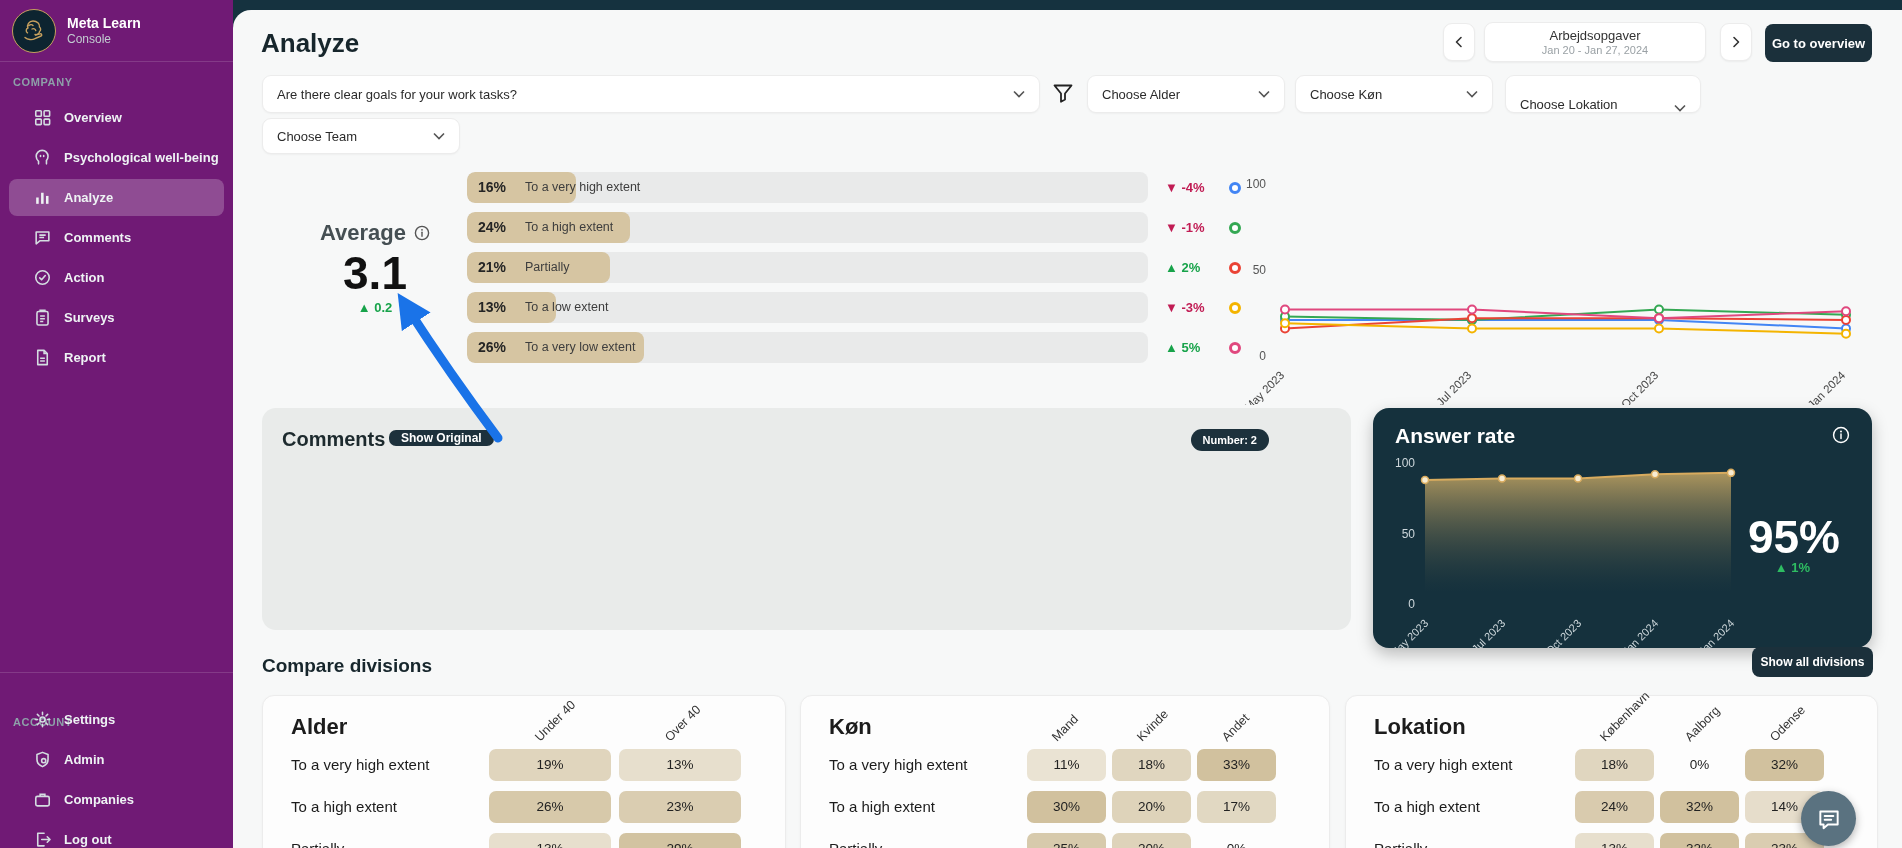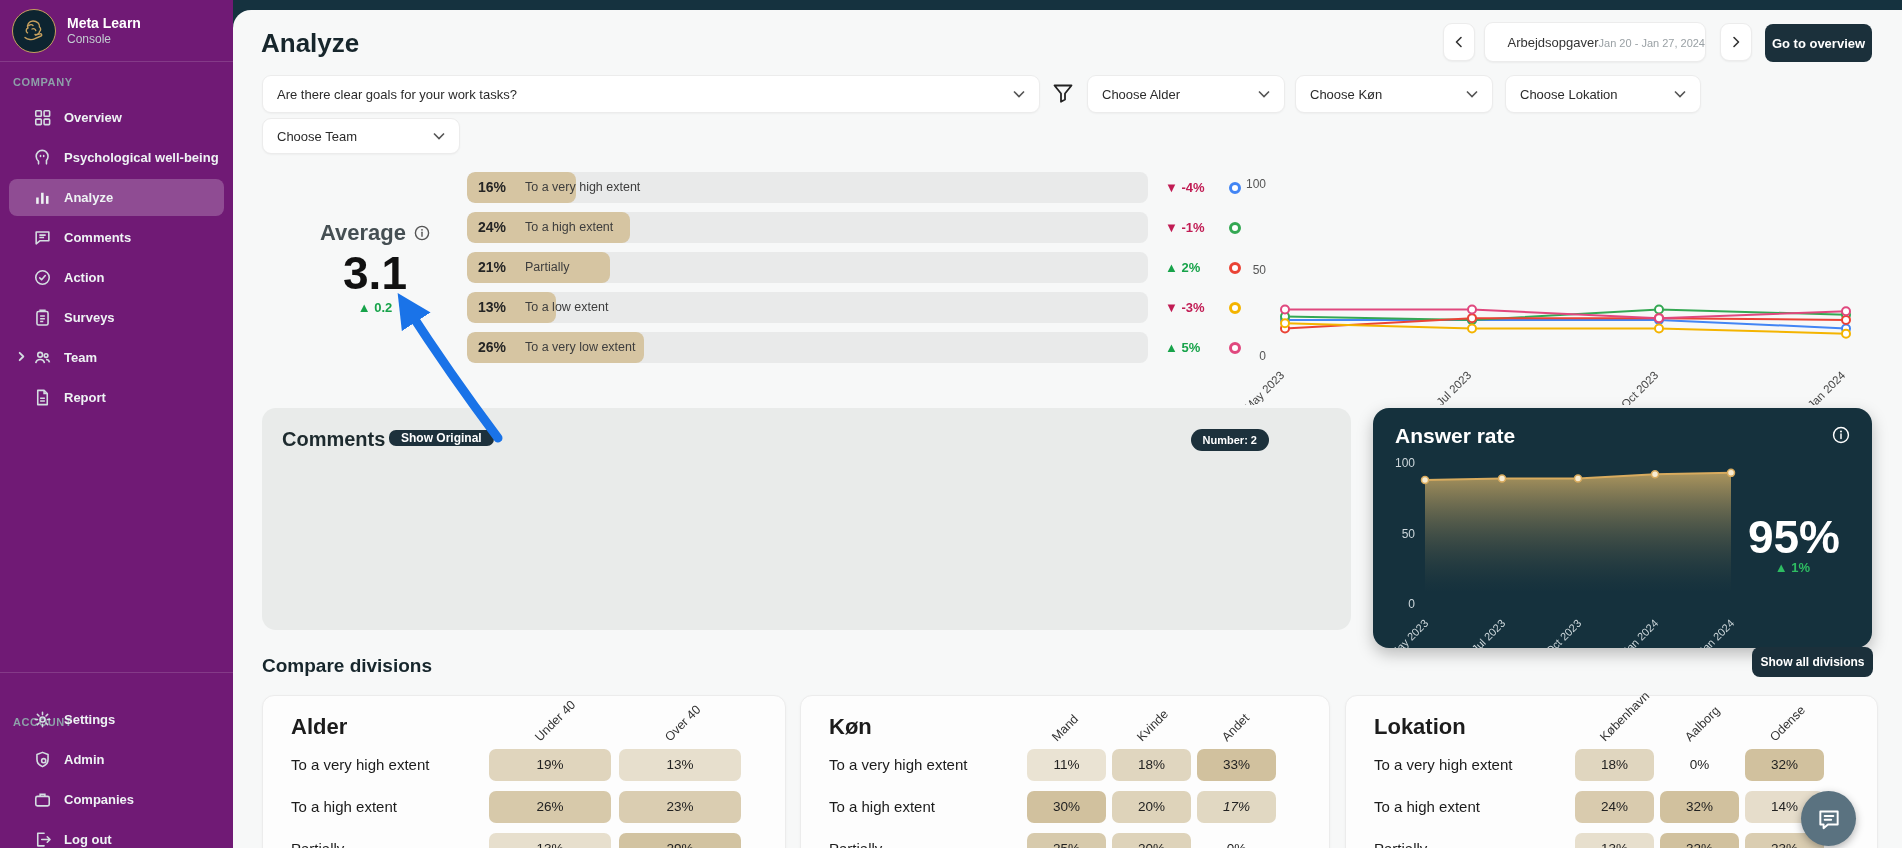--- a/index.html
+++ b/index.html
@@ -22,21 +22,21 @@
   .nav-item .chev { position:absolute; left:7px; top:12px; }
   .side-divider { position:absolute; left:0; width:233px; border-top:1px solid rgba(255,255,255,.14); }
 
   
   .main { position:absolute; left:233px; top:10px; width:1669px; height:838px; background:#f7f8f8; border-top-left-radius:18px; overflow:hidden; }
   .abs { position:absolute; }
 
   .page-title { left:28px; top:18px; font-size:26px; font-weight:bold; color:#17262c; }
 
   .btn-sq { width:32px; height:38px; background:#fff; border:1px solid #ececec; border-radius:9px; box-shadow:0 1px 2px rgba(0,0,0,.05); display:flex; align-items:center; justify-content:center; cursor:pointer; }
-  .period-box { width:222px; height:40px; background:#fff; border:1px solid #ececec; border-radius:9px; box-shadow:0 1px 2px rgba(0,0,0,.05); display:flex; align-items:center; justify-content:flex-end; cursor:pointer; }
+  .period-box { width:222px; height:40px; background:#fff; border:1px solid #ececec; border-radius:9px; box-shadow:0 1px 2px rgba(0,0,0,.05); display:flex; flex-direction:column; align-items:center; justify-content:center; cursor:pointer; }
   .period-name { font-size:13px; color:#333; }
   .period-range { font-size:11px; color:#9aa1a5; margin-top:1px; }
   .btn-dark { background:#1b303b; color:#fff; border:none; border-radius:8px; font-weight:bold; font-family:inherit; cursor:pointer; }
 
   .select { background:#fff; border:1px solid #ececec; border-radius:9px; box-shadow:0 1px 2px rgba(0,0,0,.04); display:flex; align-items:center; justify-content:space-between; padding:0 14px; font-size:13px; color:#2b2b2b; cursor:pointer; }
 
   
   .bar-row { display:flex; align-items:center; height:31px; margin-bottom:9px; }
   .bar-track { position:relative; width:681px; height:31px; background:#e9eaea; border-radius:8px; overflow:hidden; flex:0 0 auto; }
   .bar-fill { position:absolute; left:0; top:0; bottom:0; background:#d6c5a2; border-radius:8px; }
@@ -133,32 +133,20 @@
         <span class="lbl">Action</span>
       </div>
       <div class="nav-item">
         <svg width="19" height="19" viewBox="0 0 24 24" fill="none" stroke="#d4dde1" stroke-width="2">
             <rect x="5" y="4.5" width="14" height="17" rx="2"></rect>
             <path d="M9 4.5V3h6v1.5M9 10h6M9 13.5h6M9 17h4"></path>
           </svg>
         <span class="lbl">Surveys</span>
       </div>
       <div class="nav-item">
-        <svg class="chev" width="11" height="11" viewBox="0 0 12 12" fill="none" stroke="#d4dde1" stroke-width="2">
-            <path d="M4 2l4 4-4 4" stroke-linecap="round" stroke-linejoin="round"></path>
-          </svg>
-        <svg width="19" height="19" viewBox="0 0 24 24" fill="none" stroke="#d4dde1" stroke-width="2">
-            <circle cx="9" cy="8.5" r="3"></circle>
-            <path d="M3.5 19c.6-3 2.7-4.5 5.5-4.5s4.9 1.5 5.5 4.5"></path>
-            <circle cx="16.5" cy="9.5" r="2.3"></circle>
-            <path d="M16.5 14.5c2.3 0 3.8 1.3 4.3 3.6"></path>
-          </svg>
-        <span class="lbl">Team</span>
-      </div>
-      <div class="nav-item">
         <svg width="19" height="19" viewBox="0 0 24 24" fill="none" stroke="#d4dde1" stroke-width="2">
             <path d="M6 3h8l4 4v14H6z" stroke-linejoin="round"></path>
             <path d="M14 3v4h4M9 13h6M9 16.5h6"></path>
           </svg>
         <span class="lbl">Report</span>
       </div>
     </nav>
 
     <div class="side-divider" style="top:672px;"></div>
     <div class="side-label" style="top:716px;text-align:center;">ACCOUNT</div>
@@ -231,21 +219,21 @@
       <svg width="12" height="8" viewBox="0 0 12 8" fill="none" stroke="#555" stroke-width="1.6">
           <path d="M1 1.5l5 5 5-5"></path>
         </svg>
     </div>
     <div class="abs select" style="left:1062px; top:65px; width:198px; height:38px;">
       <span>Choose Køn</span>
       <svg width="12" height="8" viewBox="0 0 12 8" fill="none" stroke="#555" stroke-width="1.6">
           <path d="M1 1.5l5 5 5-5"></path>
         </svg>
     </div>
-    <div class="abs select" style="left:1272px; top:65px; width:196px; height:38px;">
+    <div class="abs select" style="left:1272px; top:65px; width:196px; height:38px;align-items:flex-end;">
       <span>Choose Lokation</span>
       <svg width="12" height="8" viewBox="0 0 12 8" fill="none" stroke="#555" stroke-width="1.6">
           <path d="M1 1.5l5 5 5-5"></path>
         </svg>
     </div>
 
     <div class="abs select" style="left:29px; top:108px; width:198px; height:36px;">
       <span>Choose Team</span>
       <svg width="12" height="8" viewBox="0 0 12 8" fill="none" stroke="#555" stroke-width="1.6">
           <path d="M1 1.5l5 5 5-5"></path>
@@ -420,21 +408,21 @@
           <span class="cc-colhead-anchor" style="left:427.5px; top:48px;">
             <span class="cc-colhead">Andet</span>
           </span>
           <span class="cc-rowlabel" style="top:53px;">To a very high extent</span>
           <span class="cc-cell" style="left:226px; top:53px; width:79px; background:rgba(209,193,158,0.44);">11%</span>
           <span class="cc-cell" style="left:311px; top:53px; width:79px; background:rgba(209,193,158,0.65);">18%</span>
           <span class="cc-cell" style="left:396px; top:53px; width:79px; background:rgba(209,193,158,1.00);">33%</span>
           <span class="cc-rowlabel" style="top:95px;">To a high extent</span>
           <span class="cc-cell" style="left:226px; top:95px; width:79px; background:rgba(209,193,158,1.00);">30%</span>
           <span class="cc-cell" style="left:311px; top:95px; width:79px; background:rgba(209,193,158,0.71);">20%</span>
-          <span class="cc-cell" style="left:396px; top:95px; width:79px; background:rgba(209,193,158,0.62);font-style:italic;">17%</span>
+          <span class="cc-cell" style="left:396px; top:95px; width:79px; background:rgba(209,193,158,0.62);">17%</span>
           <span class="cc-rowlabel" style="top:137px;">Partially</span>
           <span class="cc-cell" style="left:226px; top:137px; width:79px; background:rgba(209,193,158,0.86);">25%</span>
           <span class="cc-cell" style="left:311px; top:137px; width:79px; background:rgba(209,193,158,0.71);">20%</span>
           <span class="cc-cell" style="left:396px; top:137px; width:79px; background:rgba(209,193,158,0.00);">0%</span>
         </div>
         <div class="compare-card" style="left: 1112px; width: 533px;">
           <span class="cc-title">Lokation</span>
           <span class="cc-colhead-anchor" style="left:260.5px; top:48px;">
             <span class="cc-colhead">København</span>
           </span>

